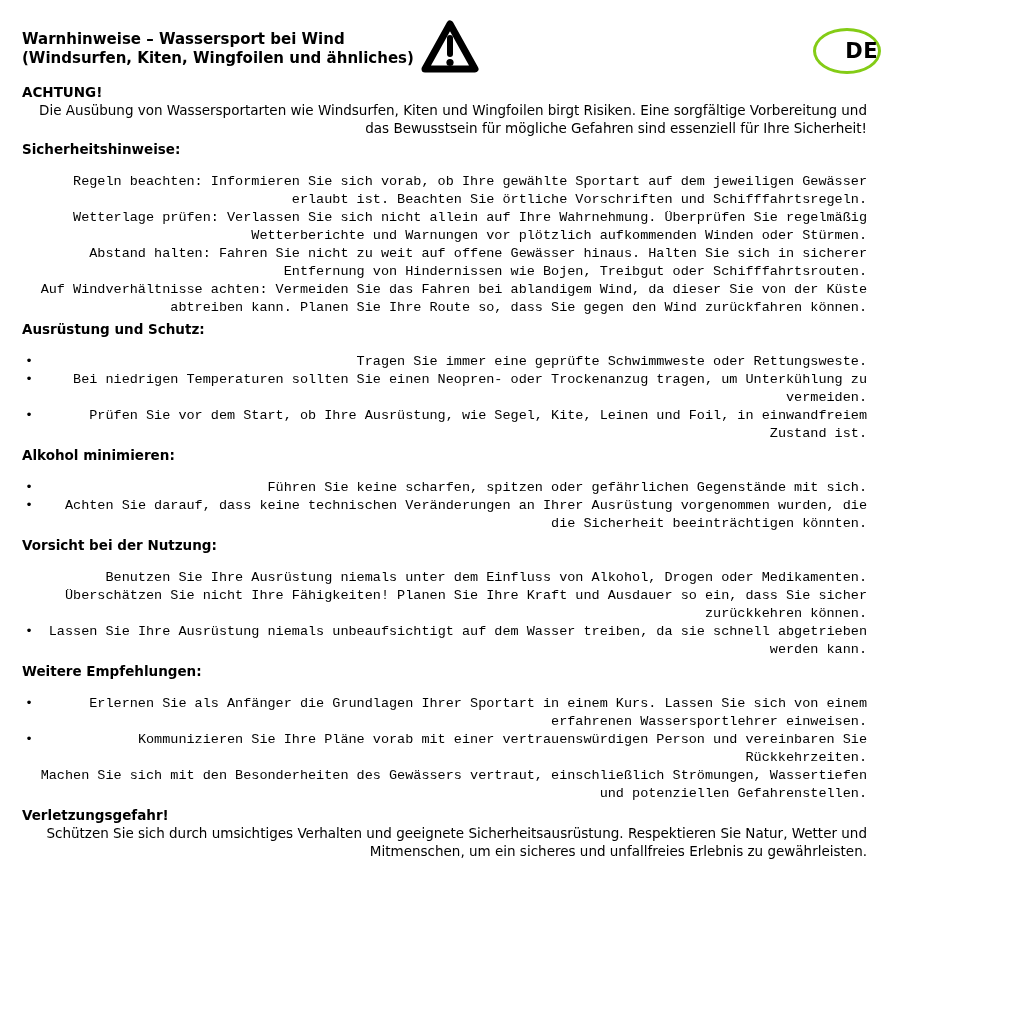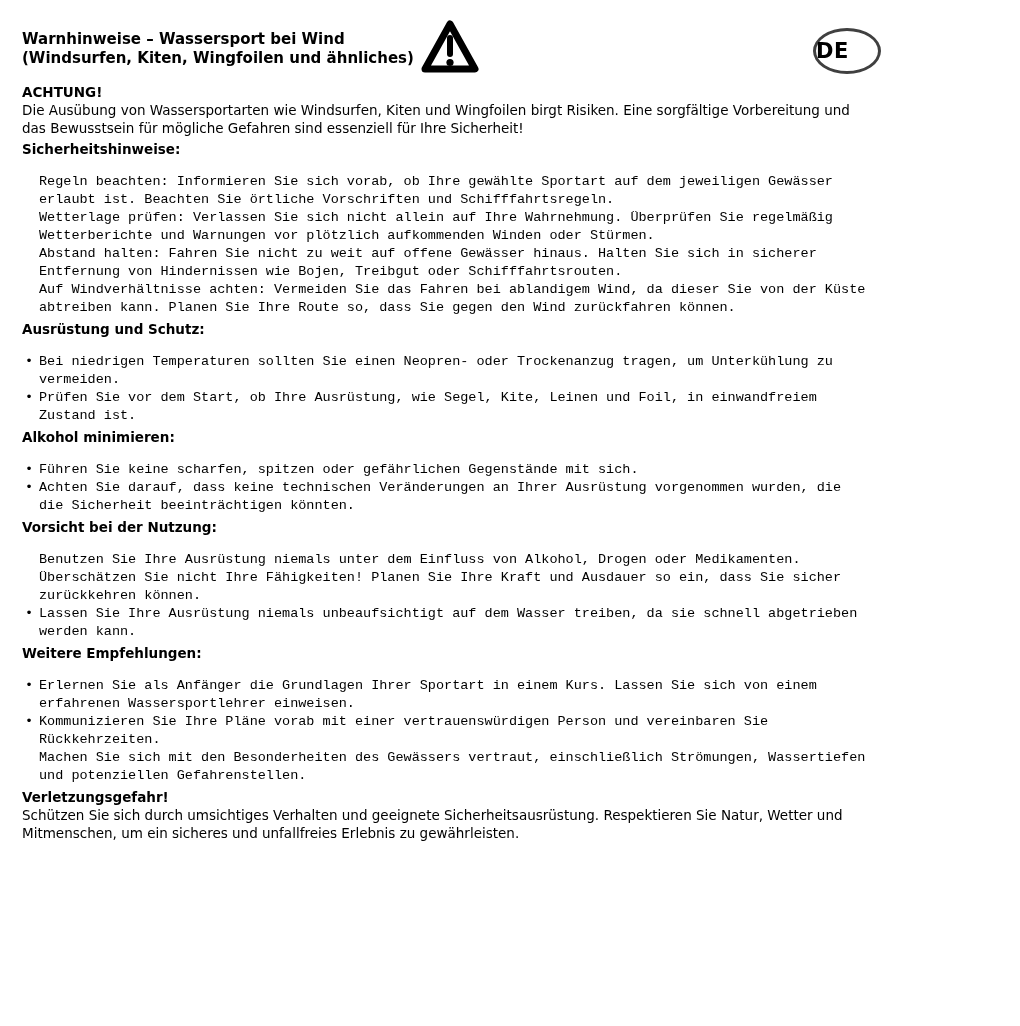--- a/index.html
+++ b/index.html
@@ -12,35 +12,35 @@
     overflow: hidden;
   }
   .page { box-sizing: border-box; width: 890px; height: 1026px; padding: 16px 23px 0 22px; }
 
   
   .doc-header { display: flex; align-items: flex-start; }
   .title-block { font-weight: bold; font-size: 15px; line-height: 18.5px; padding-top: 14px; white-space: nowrap; }
   .warn-icon { margin-left: 6px; margin-top: 2px; flex: 0 0 auto; }
   .lang-badge {
     margin-left: auto; margin-top: 12px; margin-right: -14px;
-    width: 62px; height: 40px; border: 3px solid #404040; border-radius: 50%;
-    display: flex; align-items: center; justify-content: flex-start;
+    width: 62px; height: 40px; border: 3px solid #84cc16; border-radius: 50%;
+    display: flex; align-items: center; justify-content: flex-end;
     font-weight: bold; font-size: 21px; letter-spacing: 0.5px; flex: 0 0 auto;
   }
 
   
   .sec { margin-top: 3px; }
   .sec-heading { font-weight: bold; margin: 0; font-size: 13.5px; }
   .items { margin: 0; }
   .items.gap { margin-top: 15px; font-family: Liberation Mono, monospace; }
   .indent { padding-left: 17px; }
   .item { margin: 0; }
   .item.bullet { position: relative; }
   .item.bullet::before { content: "\2022"; position: absolute; left: -14px; top: 0; }
-  p { margin: 0; }
+  p { margin: 0; text-align: right; }
 </style>
 </head>
 <body>
 
 <div class="page">
 
   <header class="doc-header">
     <div class="title-block">
       <div>Warnhinweise – Wassersport bei Wind</div>
       <div>(Windsurfen, Kiten, Wingfoilen und ähnliches)</div>
@@ -70,20 +70,21 @@
       <p class="item plain">Regeln beachten: Informieren Sie sich vorab, ob Ihre gewählte Sportart auf dem jeweiligen Gewässer erlaubt ist. Beachten Sie örtliche Vorschriften und Schifffahrtsregeln.</p>
       <p class="item plain">Wetterlage prüfen: Verlassen Sie sich nicht allein auf Ihre Wahrnehmung. Überprüfen Sie regelmäßig Wetterberichte und Warnungen vor plötzlich aufkommenden Winden oder Stürmen.</p>
       <p class="item plain">Abstand halten: Fahren Sie nicht zu weit auf offene Gewässer hinaus. Halten Sie sich in sicherer Entfernung von Hindernissen wie Bojen, Treibgut oder Schifffahrtsrouten.</p>
       <p class="item plain">Auf Windverhältnisse achten: Vermeiden Sie das Fahren bei ablandigem Wind, da dieser Sie von der Küste abtreiben kann. Planen Sie Ihre Route so, dass Sie gegen den Wind zurückfahren können.</p>
     </div>
   </section>
 
   <section class="sec">
     <div class="sec-heading">Ausrüstung und Schutz:</div>
     <div class="items indent gap">
+      <p class="item bullet">Tragen Sie immer eine geprüfte Schwimmweste oder Rettungsweste.</p>
       <p class="item bullet">Bei niedrigen Temperaturen sollten Sie einen Neopren- oder Trockenanzug tragen, um Unterkühlung zu vermeiden.</p>
       <p class="item bullet">Prüfen Sie vor dem Start, ob Ihre Ausrüstung, wie Segel, Kite, Leinen und Foil, in einwandfreiem Zustand ist.</p>
     </div>
   </section>
 
   <section class="sec">
     <div class="sec-heading">Alkohol minimieren:</div>
     <div class="items indent gap">
       <p class="item bullet">Führen Sie keine scharfen, spitzen oder gefährlichen Gegenstände mit sich.</p>
       <p class="item bullet">Achten Sie darauf, dass keine technischen Veränderungen an Ihrer Ausrüstung vorgenommen wurden, die die Sicherheit beeinträchtigen könnten.</p>

